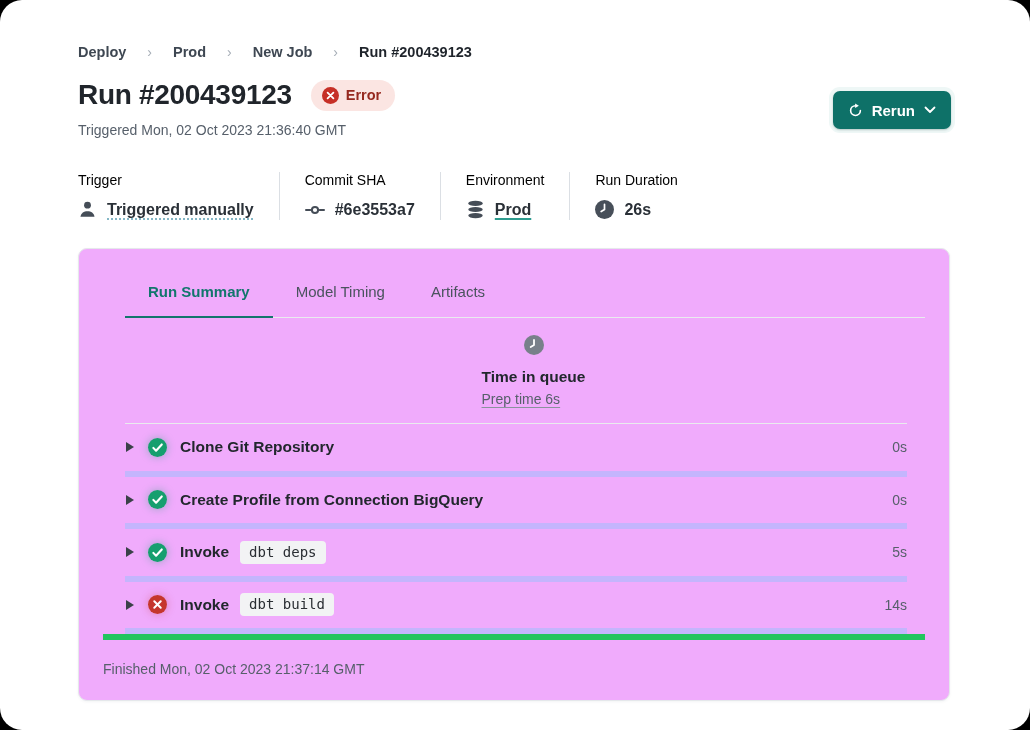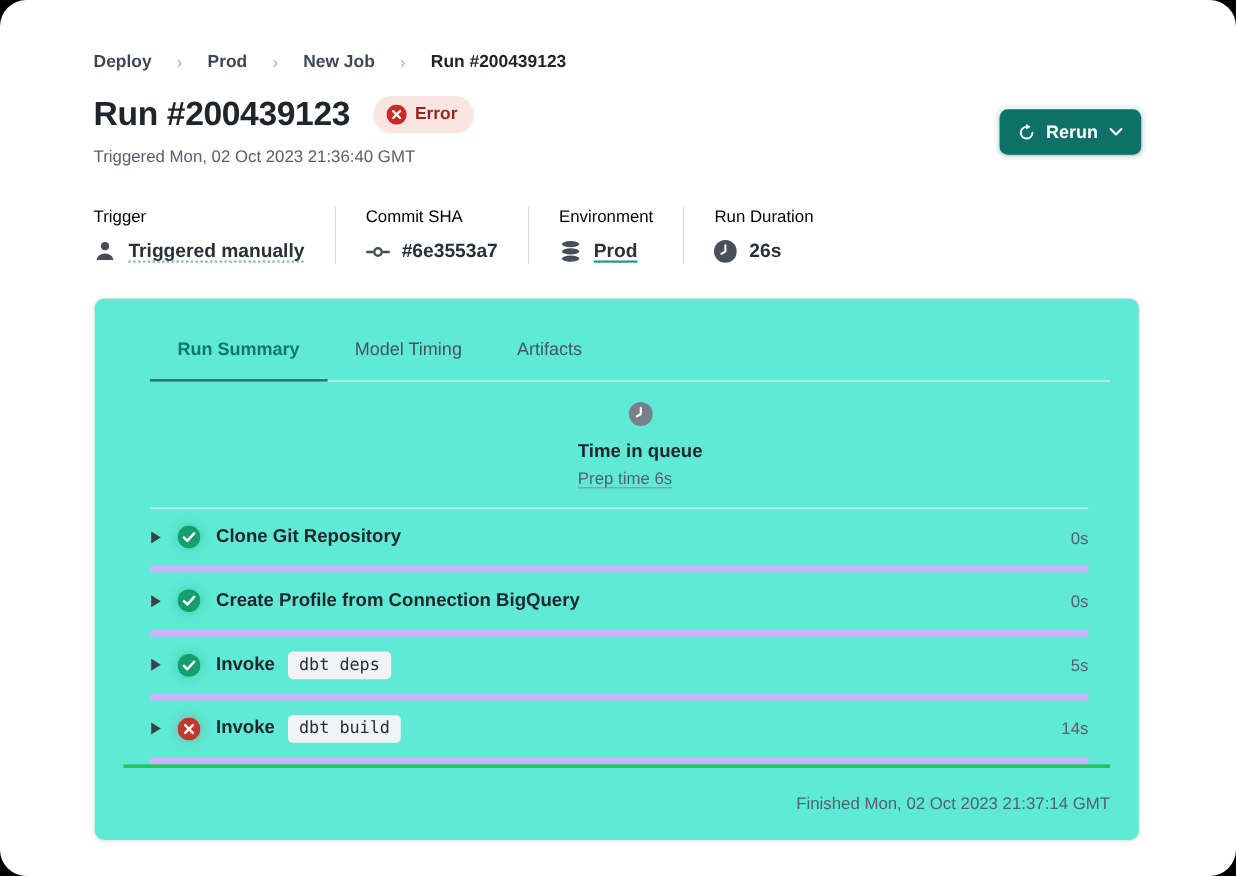--- a/index.html
+++ b/index.html
@@ -28,21 +28,21 @@
   
   .meta{position:absolute;top:172px;left:78px;display:flex;align-items:stretch;}
   .meta-col{padding:0 25px;}
   .meta-col:first-child{padding-left:0;}
   .meta-divider{width:1px;background:#DBDFE4;}
   .meta-label{font-size:14px;color:#000000;margin-bottom:12px;}
   .meta-value{display:flex;align-items:center;gap:10px;font-size:16px;font-weight:600;color:#2A3037;text-align:center;}
   .u-dotted{text-decoration:underline dotted #84B7C6;text-underline-offset:4px;text-decoration-thickness:1.5px;cursor:pointer;color:#2A3037;}
   .u-teal{text-decoration:underline solid #2E9C8F;text-underline-offset:3px;text-decoration-thickness:1.5px;cursor:pointer;color:#2A3037;}
   
-  .card{position:absolute;top:248px;left:78px;width:872px;height:453px;background:#5eead4;
+  .card{position:absolute;top:248px;left:78px;width:872px;height:453px;background:#f0abfc;
     border:1px solid #E5E8EB;border-radius:9px;box-shadow:0 1px 3px rgba(25,35,50,.05);
     display:flex;flex-direction:column;box-sizing:border-box;}
   .tabs{margin:19px 24px 0 46px;border-bottom:1px solid #E9EBEE;display:flex;}
   .tab{padding:15px 23px 16px;font-size:15px;color:#4A535E;cursor:pointer;}
   .tab.active{color:var(--active-tab-teal,#12766C);font-weight:700;
     border-bottom:2.5px solid var(--active-tab-teal,#12766C);margin-bottom:-1px;}
   .queue{margin:0 42px 0 46px;padding:17px 0 15px 35px;border-bottom:1px solid #E9EBEE;
     display:flex;align-items:center;gap:13px;flex-direction:column;}
   .queue-title{font-size:15.5px;font-weight:700;color:#22272D;margin-bottom:4px;}
   .queue-link{font-size:14px;color:#565F6A;text-decoration:underline;text-underline-offset:3px;
@@ -51,22 +51,22 @@
   .row:last-child{border-bottom:none;}
   .caret{width:0;height:0;border-left:8px solid #3A4148;border-top:5.5px solid transparent;
     border-bottom:5.5px solid transparent;margin:0 14px 0 1px;cursor:pointer;flex:none;}
   .status{margin-right:13px;display:flex;flex:none;border-radius:50%;}
   .status.success{box-shadow:0 0 9px rgba(21,159,110,.4);}
   .status.error{box-shadow:0 0 9px rgba(197,54,44,.35);}
   .step-label{font-size:15.5px;font-weight:700;color:#22272D;}
   .chip{margin-left:11px;background:#F2F3F4;border-radius:4px;padding:3px 9px 4px;
     font-family:"DejaVu Sans Mono","Liberation Mono",monospace;font-size:14px;color:#2A2E33;}
   .duration{margin-left:auto;font-size:14px;color:#565F6A;}
-  .card-footer{margin-top:auto;margin-left:24px;margin-right:24px;border-top:3px solid #22c55e;
-    padding:21px 0 23px;font-size:14px;color:#565F6A;text-align:right;}
+  .card-footer{margin-top:auto;margin-left:24px;margin-right:24px;border-top:6px solid #22c55e;
+    padding:21px 0 23px;font-size:14px;color:#565F6A;}
   .ic{display:block;}
 </style>
 </head>
 <body>
 
 <div class="page">
 
   <nav class="breadcrumb">
     <a class="crumb">Deploy</a>
     <span class="sep">›</span>

